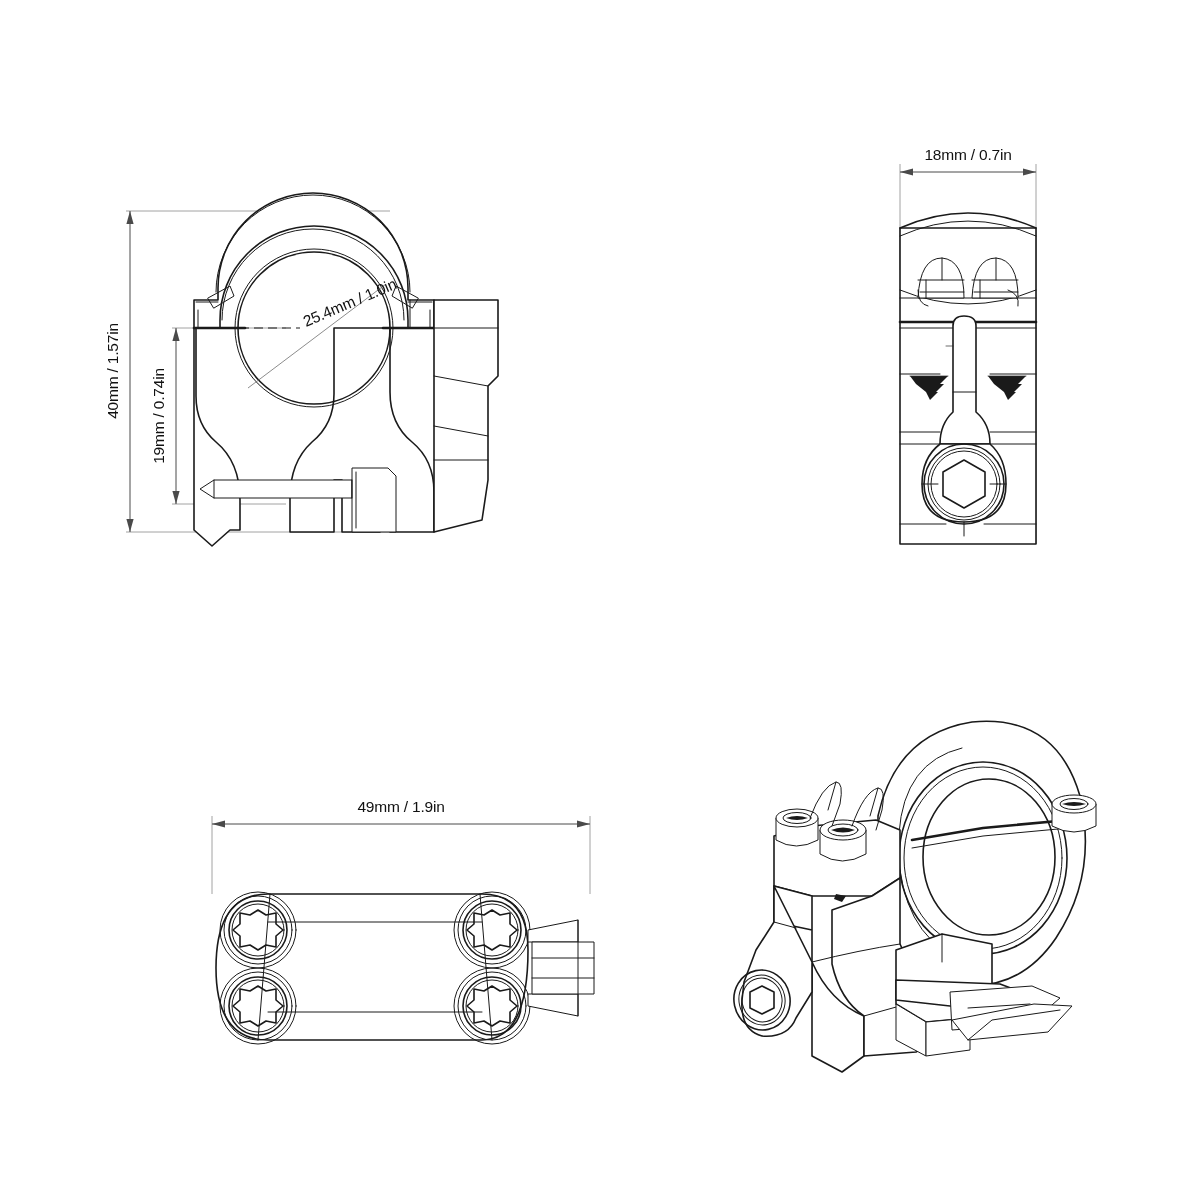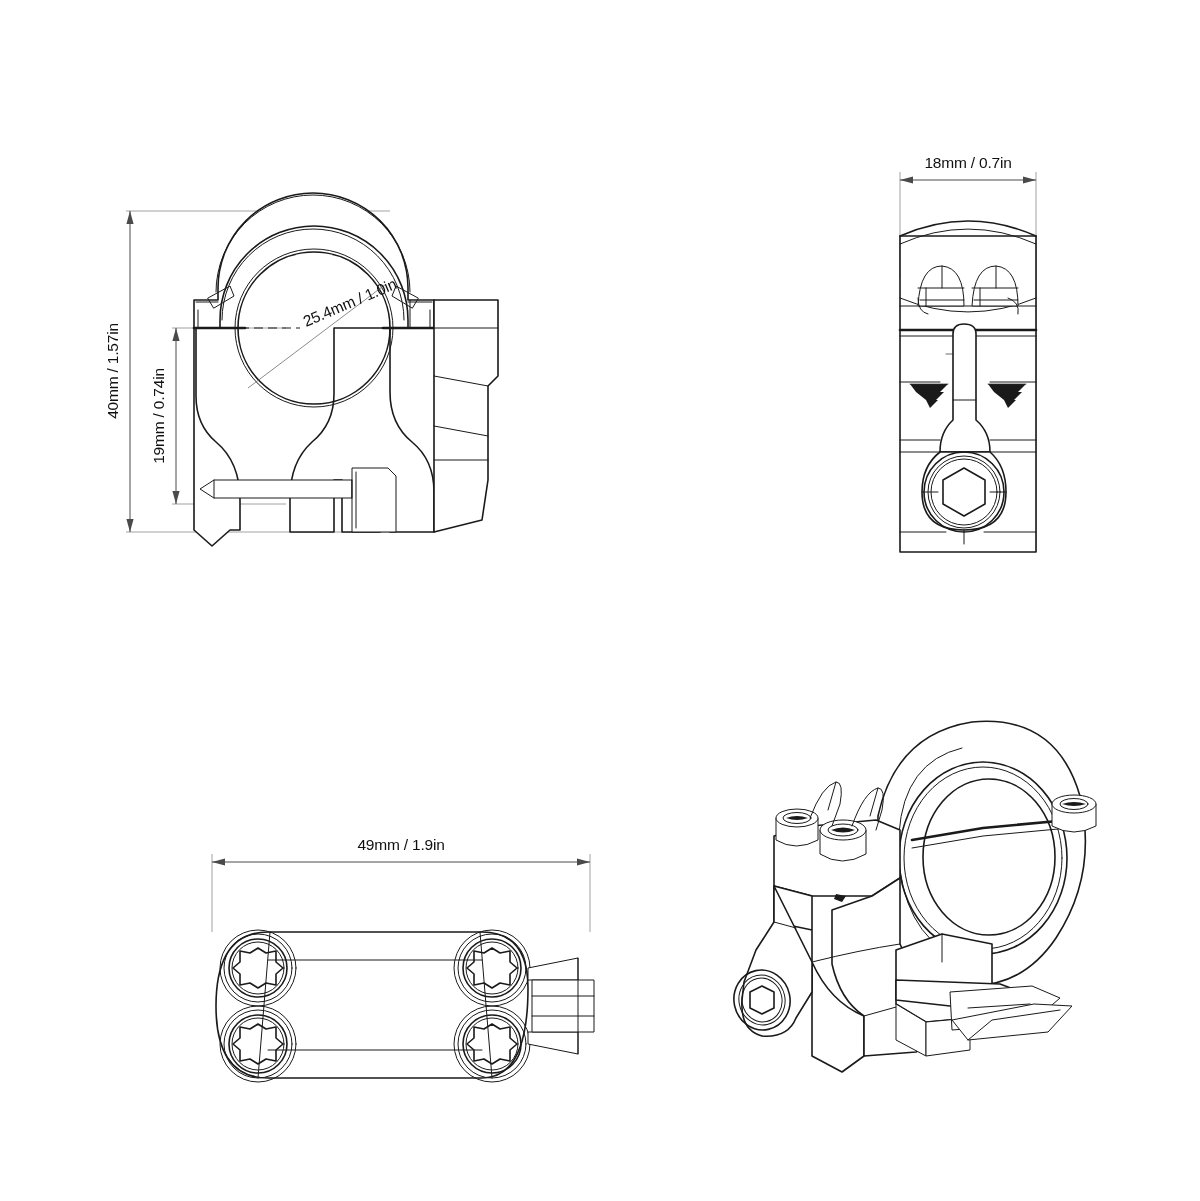--- a/index.html
+++ b/index.html
@@ -127,21 +127,21 @@
       <g>
 
         <line class="centerline" x1="150" y1="148" x2="210" y2="148"></line>
 
         <line class="leader" x1="158" y1="208" x2="296" y2="104"></line>
         <text class="dimtext nosel" x="216" y="147" transform="rotate(-23 216 147)">25.4mm / 1.0in</text>
       </g>
     </svg>
   </div>
 
-  <div class="view" style="left:860px; top:148px; width:230px; height:440px;">
+  <div class="view" style="left:860px; top:140px; width:230px; height:440px;">
     <svg width="230" height="440" viewBox="0 0 230 440">
 
       <g>
         <line class="extline" x1="40" y1="24" x2="40" y2="130"></line>
         <line class="extline" x1="176" y1="24" x2="176" y2="404"></line>
         <line class="dimline" x1="40" y1="32" x2="176" y2="32"></line>
         <polygon class="arrowfill" points="40,32 53,28.4 53,35.6"></polygon>
         <polygon class="arrowfill" points="176,32 163,28.4 163,35.6"></polygon>
         <text class="dimtext nosel" x="108" y="20" text-anchor="middle">18mm / 0.7in</text>
       </g>
@@ -214,21 +214,21 @@
         <circle class="obj-thin" cx="104" cy="344" r="36"></circle>
         <circle class="obj-thin" cx="104" cy="344" r="33"></circle>
         <polygon class="obj" points="104,320 125,332 125,356 104,368 83,356 83,332"></polygon>
         <line class="obj-thin" x1="62" y1="344" x2="78" y2="344"></line>
         <line class="obj-thin" x1="130" y1="344" x2="146" y2="344"></line>
         <line class="obj-thin" x1="104" y1="382" x2="104" y2="396"></line>
       </g>
     </svg>
   </div>
 
-  <div class="view" style="left:180px; top:828px; width:440px; height:280px;text-align:right;">
+  <div class="view" style="left:180px; top:790px; width:440px; height:280px;text-align:right;">
     <svg width="440" height="280" viewBox="0 0 440 280">
 
       <g>
         <line class="extline" x1="32" y1="26" x2="32" y2="104"></line>
         <line class="extline" x1="410" y1="26" x2="410" y2="104"></line>
         <line class="dimline" x1="32" y1="34" x2="410" y2="34"></line>
         <polygon class="arrowfill" points="32,34 45,30.4 45,37.6"></polygon>
         <polygon class="arrowfill" points="410,34 397,30.4 397,37.6"></polygon>
         <text class="dimtext nosel" x="221" y="22" text-anchor="middle">49mm / 1.9in</text>
       </g>

